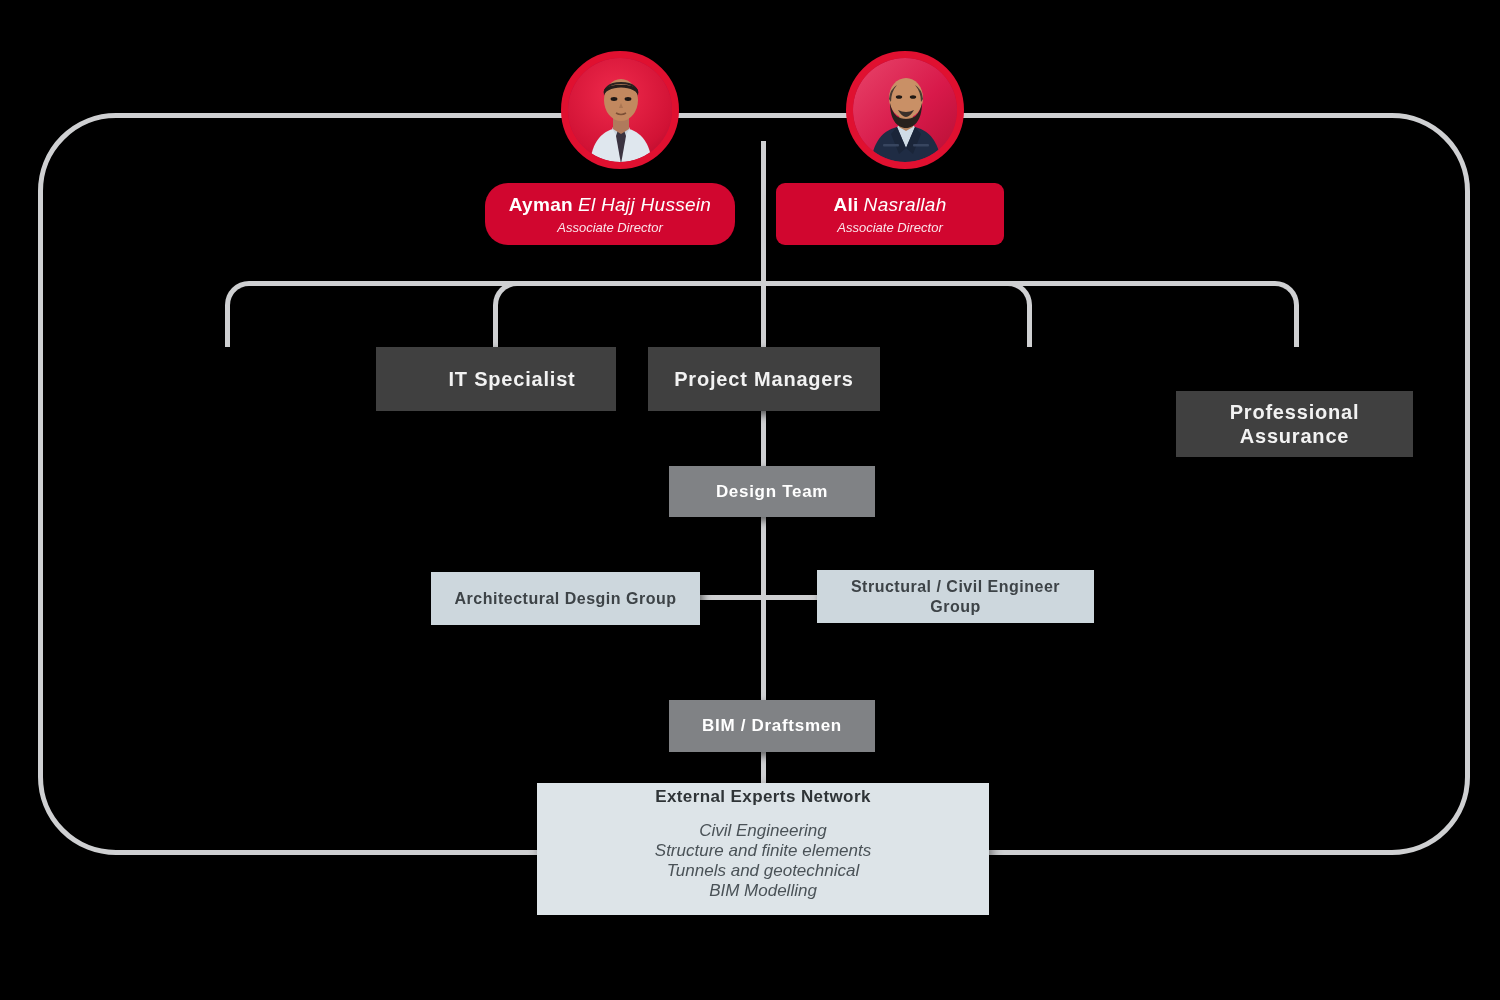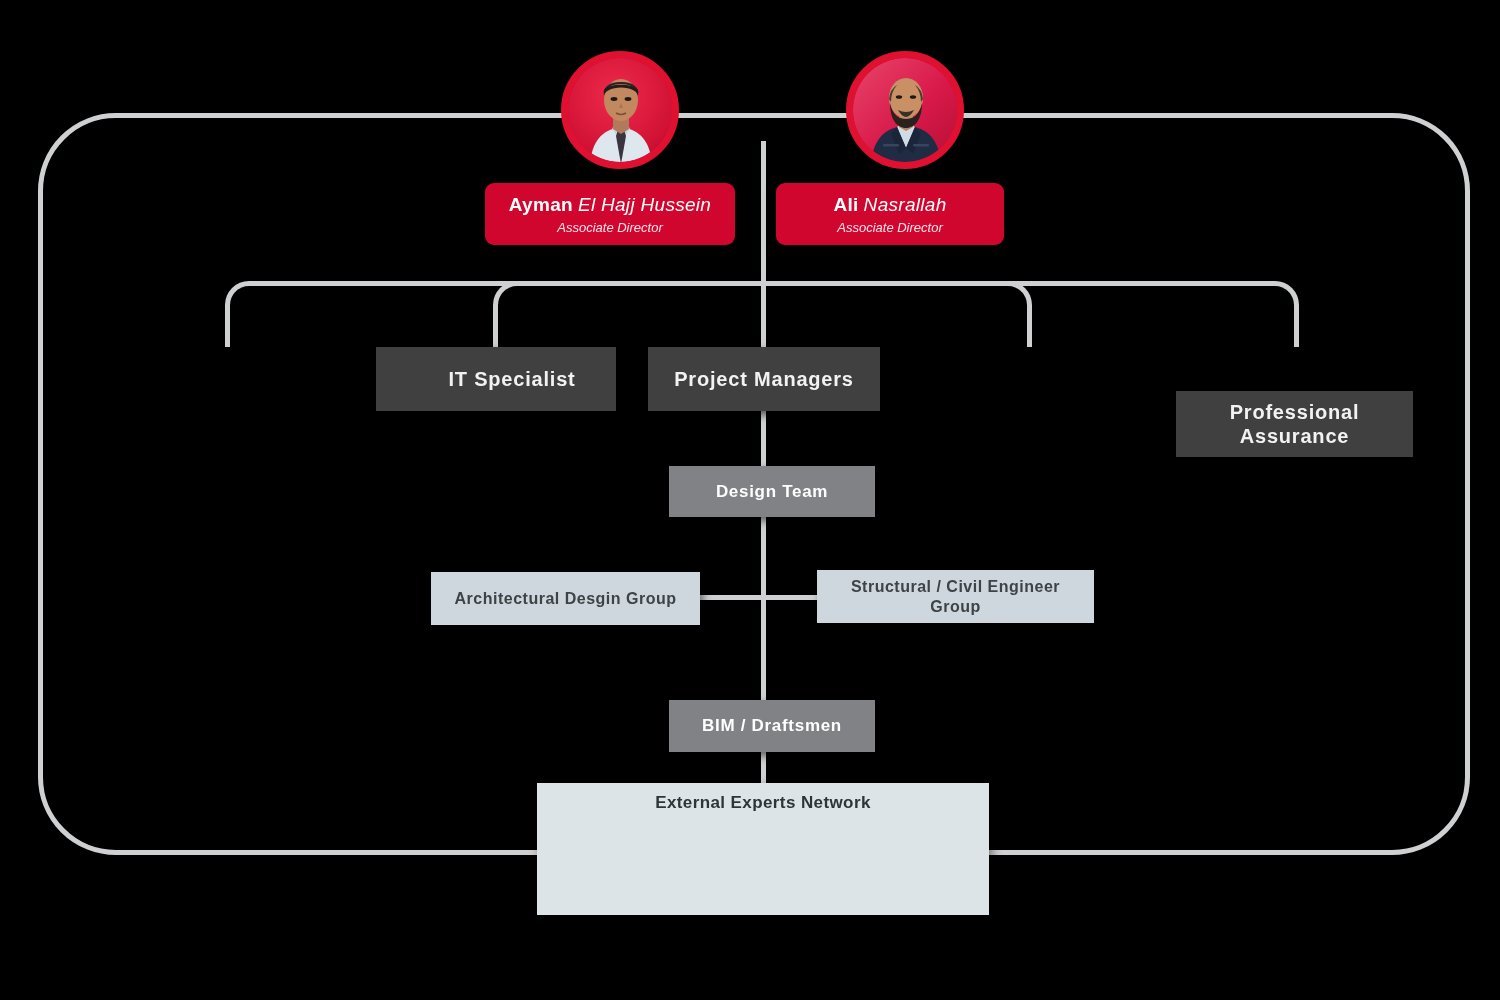--- a/index.html
+++ b/index.html
@@ -152,21 +152,21 @@
 
   
   .experts-box {
     position: absolute;
     background: #dde4e8;
     box-shadow: 3px 4px 10px rgba(0,0,0,0.45);
     display: flex;
     flex-direction: column;
     align-items: center;
     box-sizing: border-box;
-    padding-top: 10px;
+    padding-top: 4px;
   }
   .experts-title {
     font-size: 17px;
     font-weight: 700;
     color: #2f3437;
     letter-spacing: 0.4px;
   }
   .experts-list {
     margin-top: 14px;
     font-size: 17px;
@@ -274,21 +274,21 @@
 
         <ellipse cx="46" cy="39" rx="3.2" ry="1.8" fill="#201814"></ellipse>
         <ellipse cx="60" cy="39" rx="3.2" ry="1.8" fill="#201814"></ellipse>
 
         <path d="M37 45 C37 64 46 70 53 70 C60 70 69 64 69 45 C66 58 60 61 53 61 C46 61 40 58 37 45 Z" fill="#28211d"></path>
         <path d="M45 52 Q53 56 61 52 Q57 59 53 59 Q49 59 45 52 Z" fill="#3a302a"></path>
       </svg>
     </div>
   </div>
 
-  <div class="person-badge" style="left:485px; top:183px; width:250px; height:62px;">
+  <div class="person-badge" style="left:485px; top:183px; width:250px; height:62px;border-radius:23px;">
     <div class="person-name">
       <span class="first">Ayman</span><span>El Hajj Hussein</span>
     </div>
     <div class="person-role">Associate Director</div>
   </div>
 
   <div class="person-badge" style="left:776px; top:183px; width:228px; height:62px;">
     <div class="person-name">
       <span class="first">Ali</span><span>Nasrallah</span>
     </div>
@@ -306,15 +306,21 @@
   <div class="gray-box" style="left:657px; top:466px; width:206px; height:51px;">Design Team</div>
 
   <div class="light-box" style="left:431px; top:572px; width:269px; height:53px;">Architectural Desgin Group</div>
 
   <div class="light-box" style="left:817px; top:570px; width:277px; height:53px;">Structural / Civil Engineer Group</div>
 
   <div class="gray-box" style="left:657px; top:700px; width:206px; height:52px;">BIM / Draftsmen</div>
 
   <div class="experts-box" style="left:537px; top:783px; width:452px; height:132px;">
     <div class="experts-title">External Experts Network</div>
+    <div class="experts-list">
+      <div>Civil Engineering</div>
+      <div>Structure and finite elements</div>
+      <div>Tunnels and geotechnical</div>
+      <div>BIM Modelling</div>
+    </div>
   </div>
 
 </div>
 
 </body></html>

